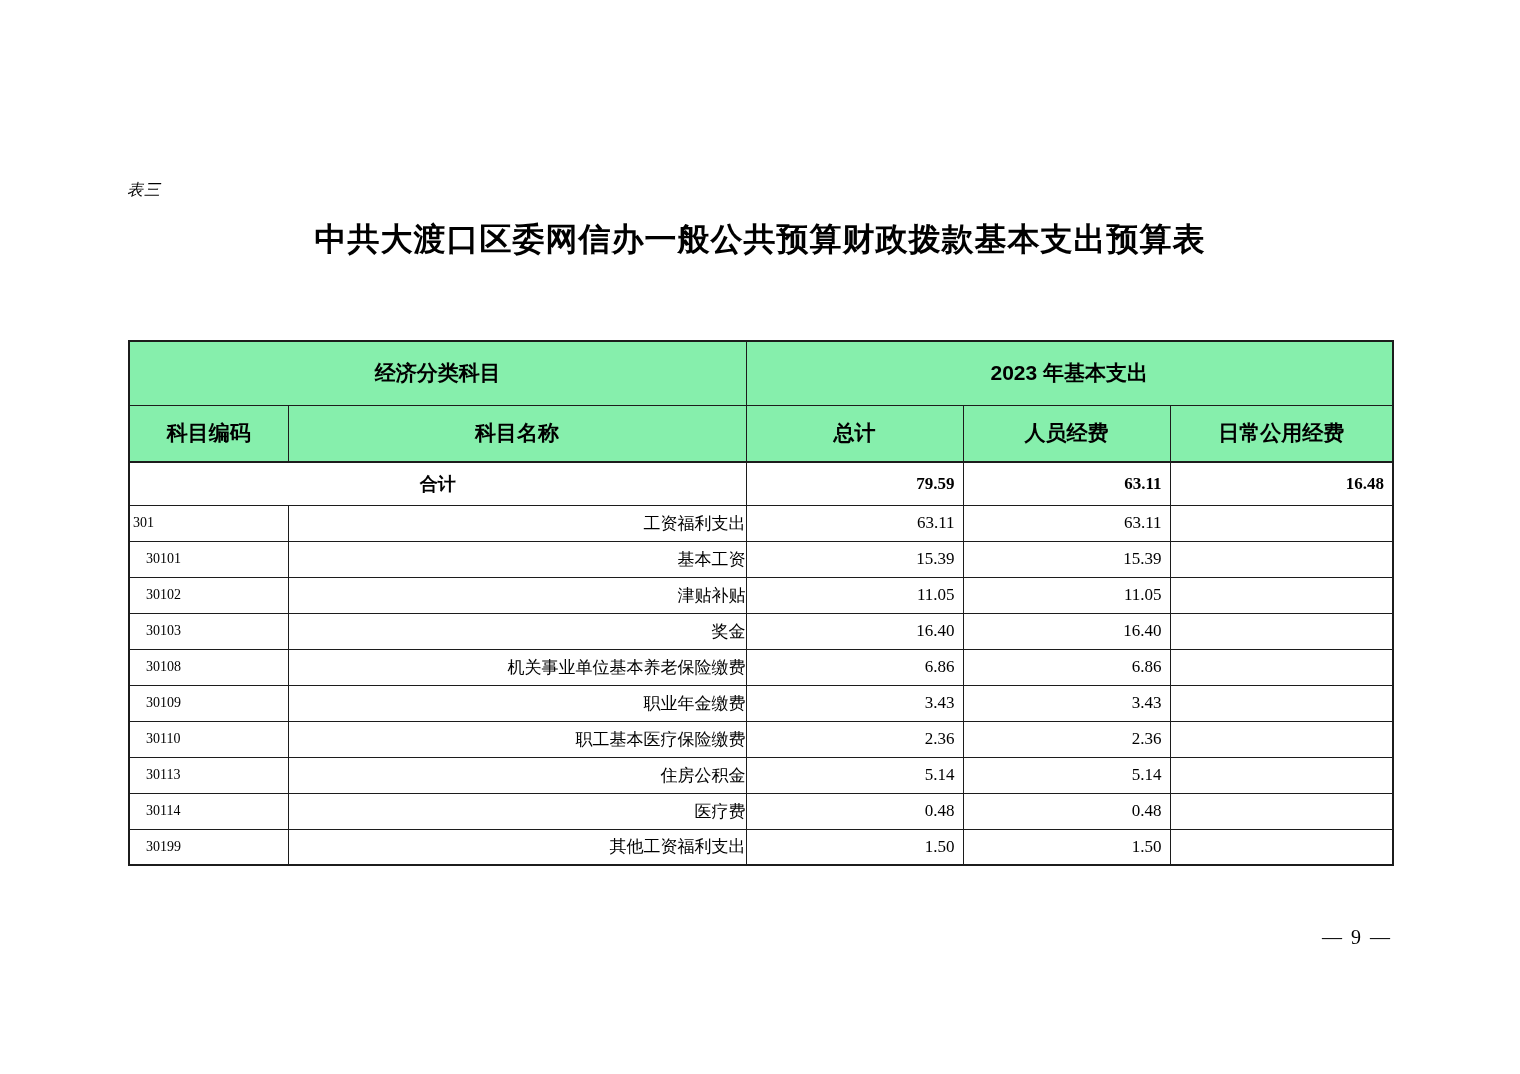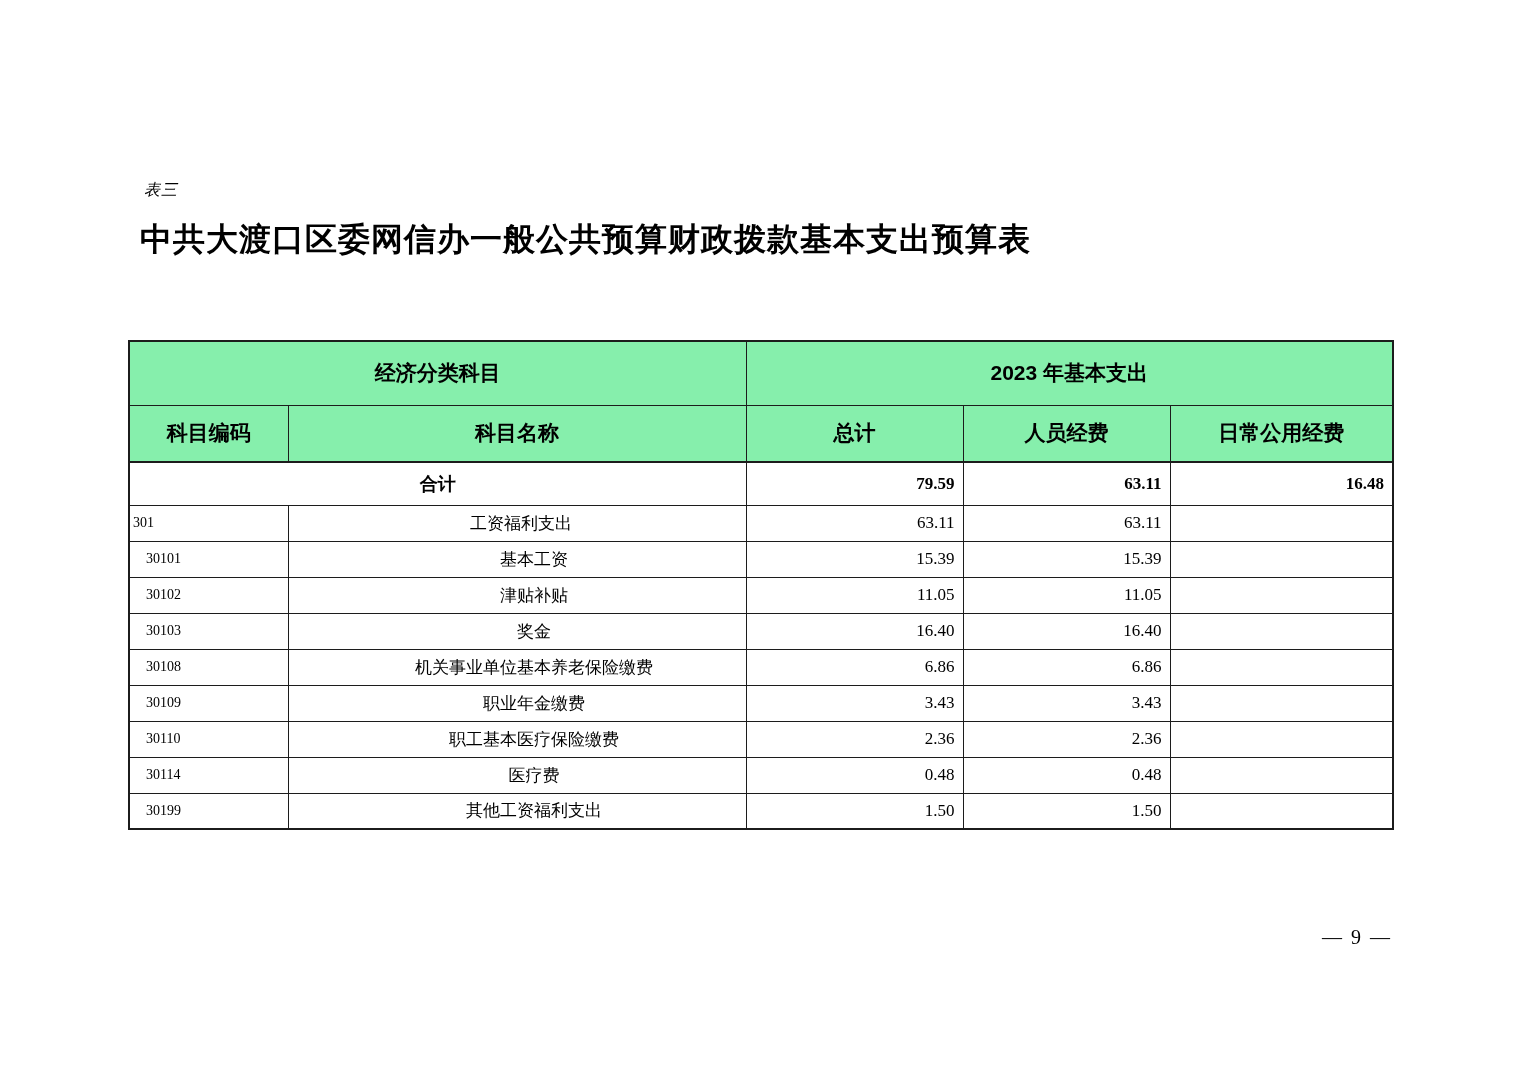--- a/index.html
+++ b/index.html
@@ -10,31 +10,32 @@
   }
   .sheet {
     position: relative;
     width: 1520px;
     height: 1074px;
     background: #ffffff;
     overflow: hidden;
   }
   .table-label {
     position: absolute;
-    left: 144px;
+    left: 127px;
     top: 180px;
     font-size: 16px;
     font-style: italic;
     letter-spacing: 1px;
   }
   .doc-title {
     position: absolute;
-    left: 140px;
+    left: 128px;
     top: 218px;
     width: 1264px;
+    text-align: center;
     font-size: 32px;
     font-weight: bold;
     letter-spacing: 1px;
     white-space: nowrap;
   }
   .unit-note {
     position: absolute;
     left: 128px;
     top: 310px;
     width: 1264px;
@@ -87,21 +88,21 @@
 
   tr.data-row td { height: 36px; vertical-align: middle; }
 
   td.code {
     font-size: 14px;
     text-align: left;
     padding-left: 3px;
   }
   td.name {
     font-size: 17px;
-    text-align: center;
+    text-align: right;
     padding-left: 8px;
   }
   tr.row-l2 td.code { padding-left: 16px; }
   tr.row-l2 td.name { padding-left: 34px; }
 
   td.num {
     font-family: "Liberation Serif", "DejaVu Serif", serif;
     font-size: 17px;
     text-align: right;
     padding-right: 8px;
@@ -199,20 +200,27 @@
         <td class="num"></td>
       </tr>
       <tr class="data-row row-l2">
         <td class="code">30110</td>
         <td class="name">职工基本医疗保险缴费</td>
         <td class="num">2.36</td>
         <td class="num">2.36</td>
         <td class="num"></td>
       </tr>
       <tr class="data-row row-l2">
+        <td class="code">30113</td>
+        <td class="name">住房公积金</td>
+        <td class="num">5.14</td>
+        <td class="num">5.14</td>
+        <td class="num"></td>
+      </tr>
+      <tr class="data-row row-l2">
         <td class="code">30114</td>
         <td class="name">医疗费</td>
         <td class="num">0.48</td>
         <td class="num">0.48</td>
         <td class="num"></td>
       </tr>
       <tr class="data-row row-l2">
         <td class="code">30199</td>
         <td class="name">其他工资福利支出</td>
         <td class="num">1.50</td>

